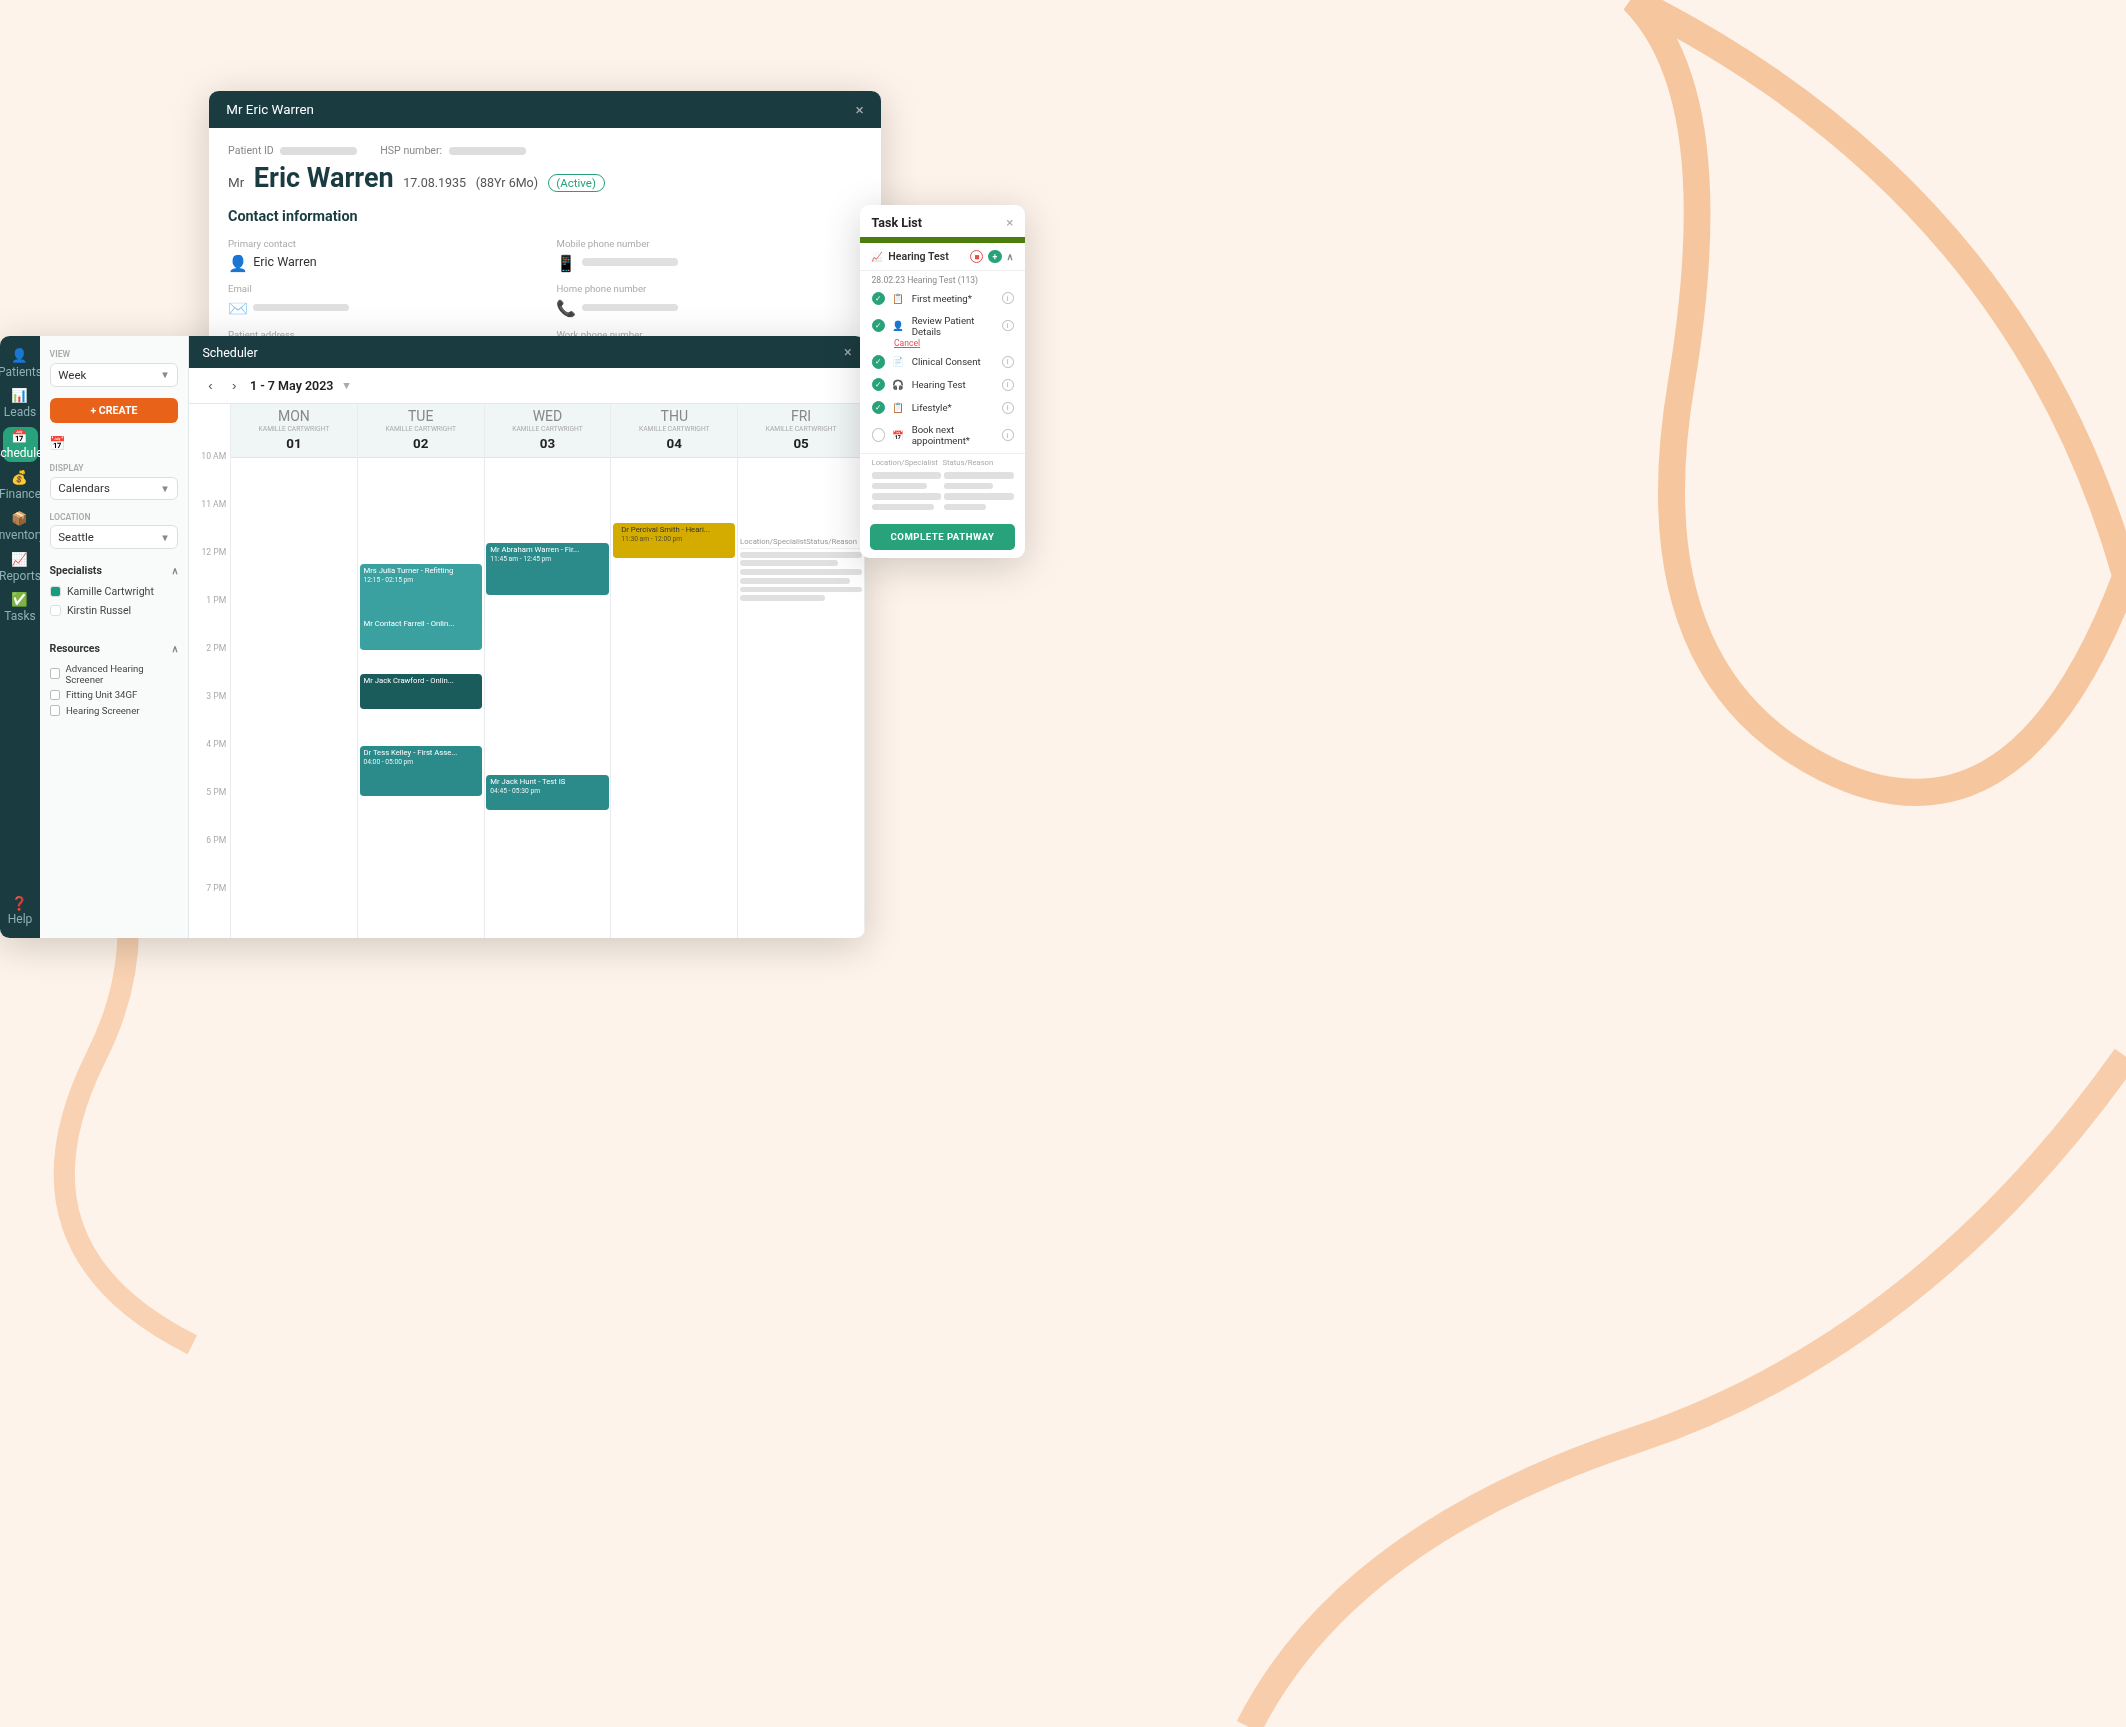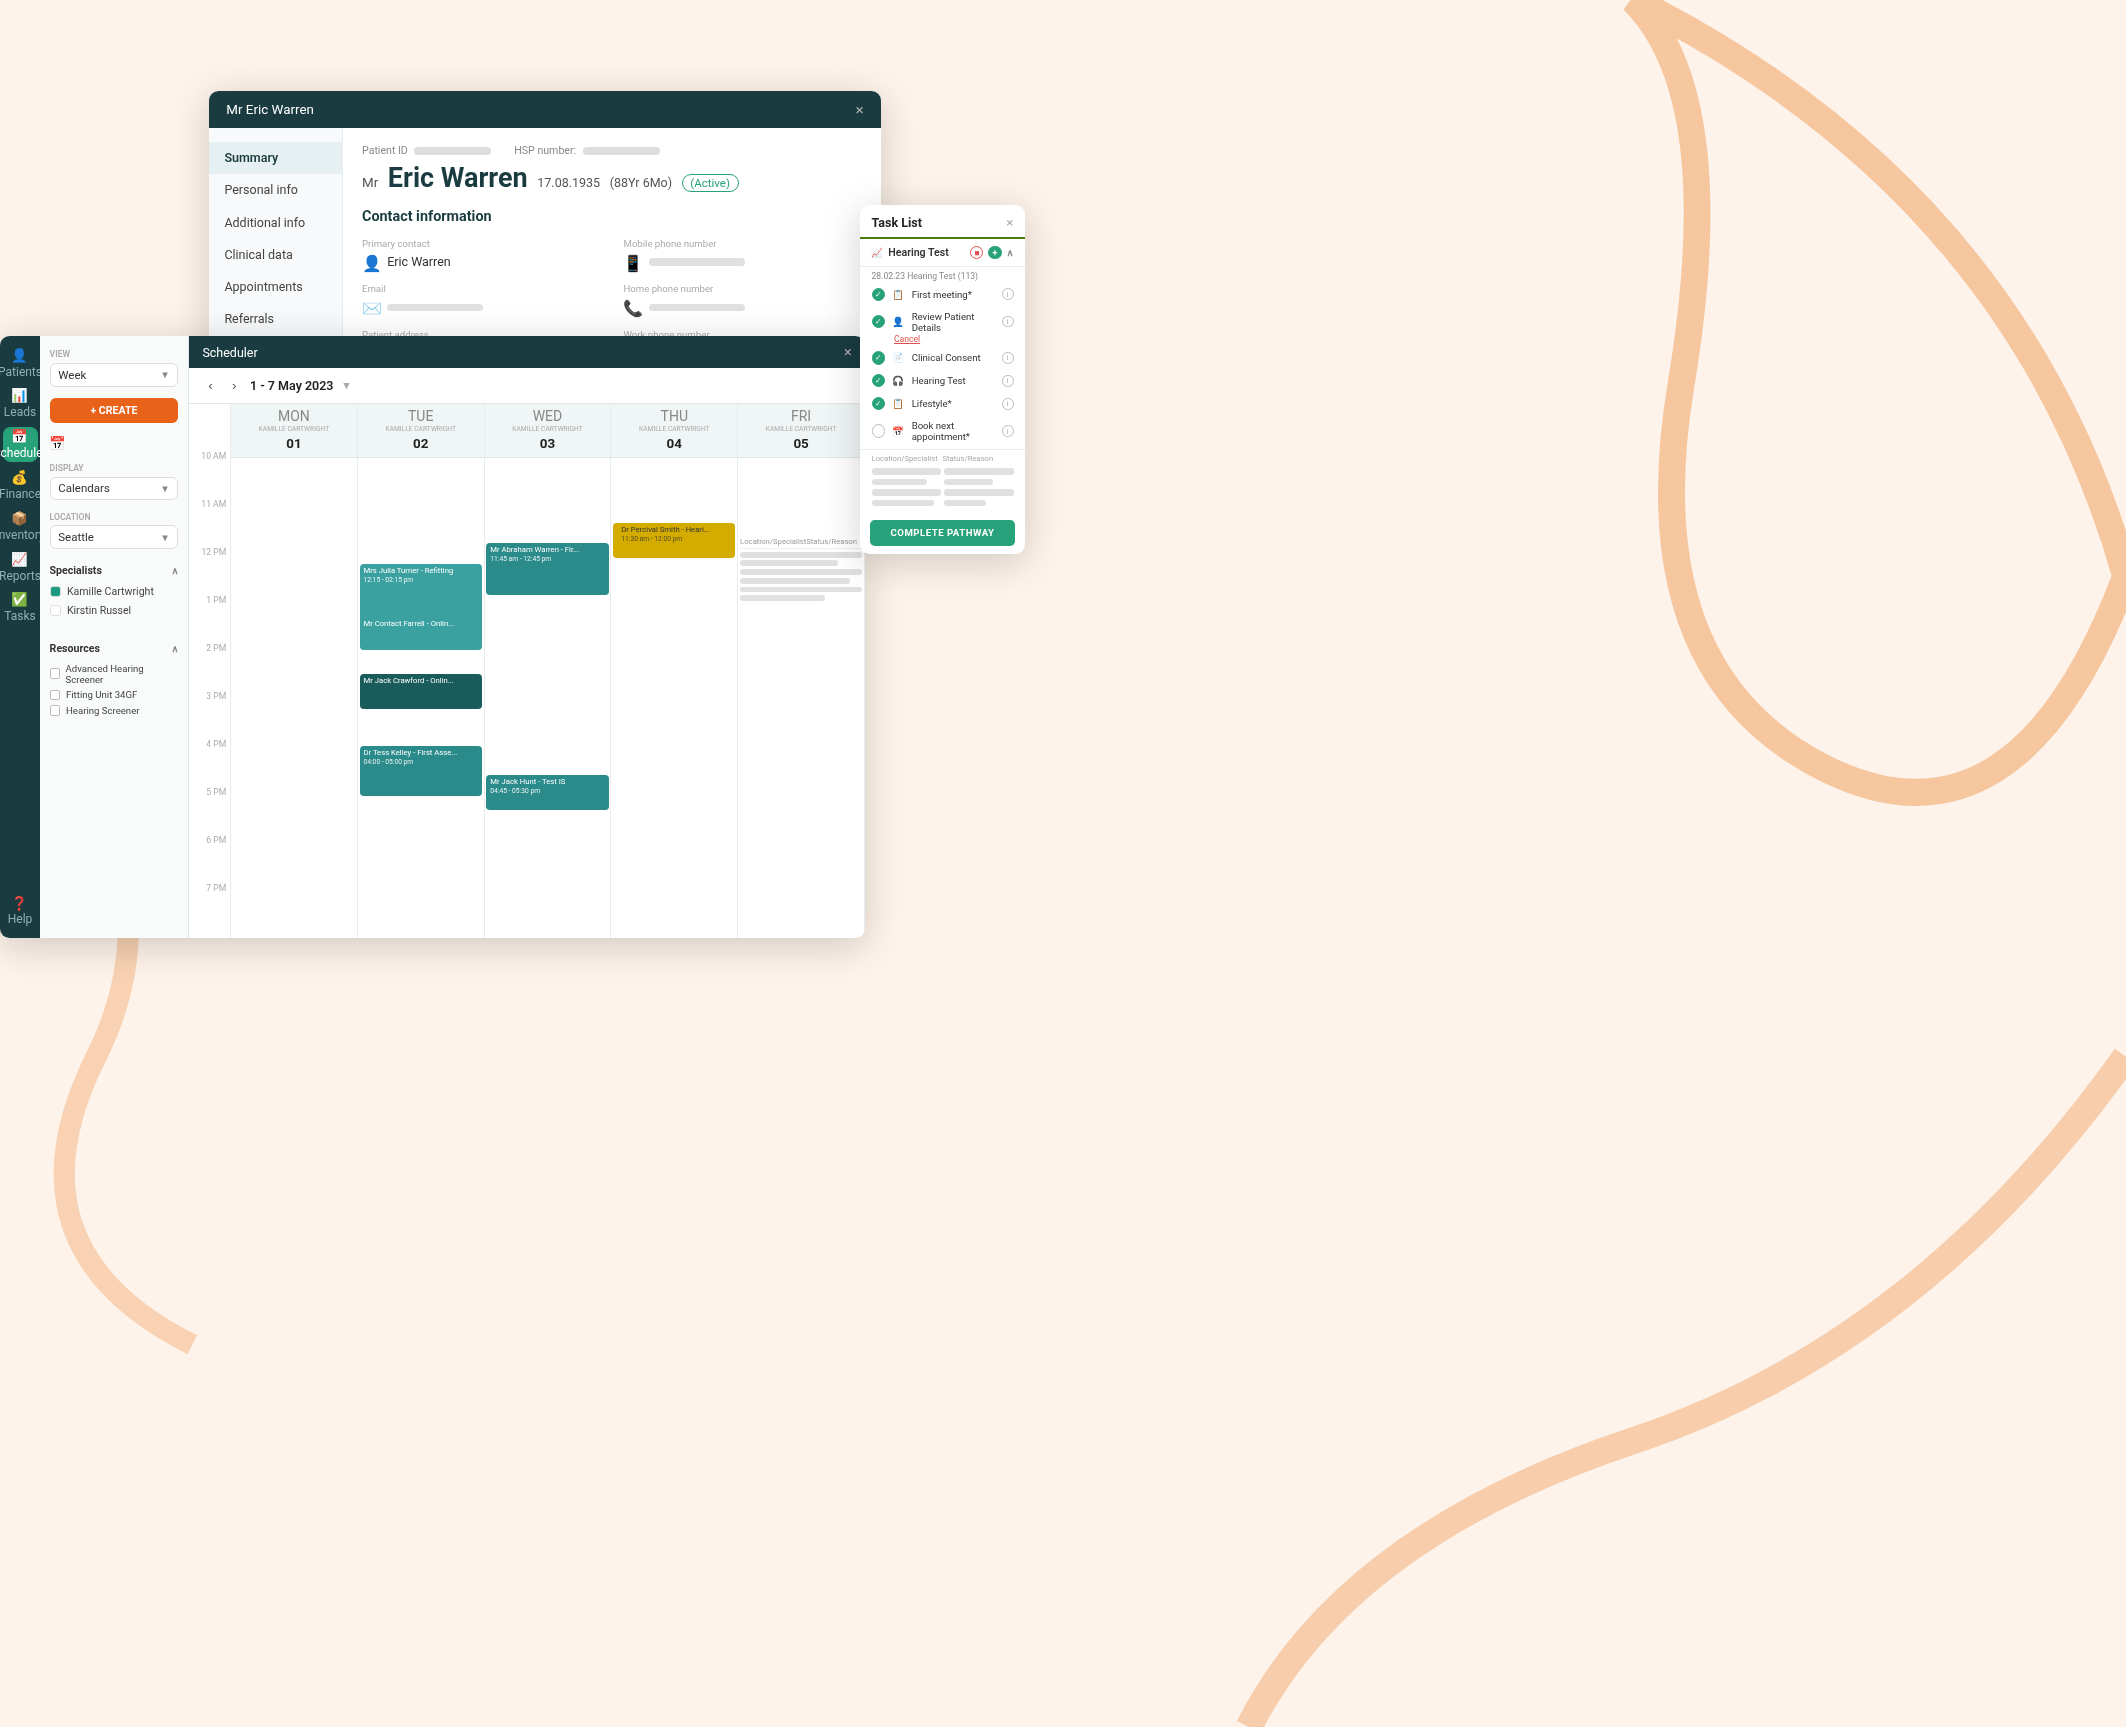--- a/index.html
+++ b/index.html
@@ -432,21 +432,21 @@
       border-radius: 9.6px;
       box-shadow: 0 7.7px 38px rgba(0,0,0,0.18);
       z-index: 15;
       overflow: hidden;
     }
     .task-list-header {
       display: flex;
       align-items: center;
       justify-content: space-between;
       padding: 9.6px 11.5px 7.7px;
-      border-bottom: 2px solid #4d7c0f;
+      border-bottom: 6px solid #4d7c0f;
     }
     .task-list-title {
       font-size: 12.5px;
       font-weight: 700;
       color: #222;
     }
     .task-list-close {
       cursor: pointer;
       color: #aaa;
       font-size: 13.4px;
@@ -607,31 +607,20 @@
   <path d="M 0 700 Q 200 900 100 1100 Q 0 1300 200 1400" fill="none" stroke="#f0a060" stroke-width="22" opacity="0.4"></path>
 </svg>
 
 <div class="patient-modal">
   <div class="patient-modal-header">
     <span>Mr Eric Warren</span>
     <span class="patient-modal-close">×</span>
   </div>
   <div class="patient-modal-body">
 
-    <div class="patient-sidebar">
-      <div class="patient-sidebar-item active">Summary</div>
-      <div class="patient-sidebar-item">Personal info</div>
-      <div class="patient-sidebar-item">Additional info</div>
-      <div class="patient-sidebar-item">Clinical data</div>
-      <div class="patient-sidebar-item">Appointments</div>
-      <div class="patient-sidebar-item">Referrals</div>
-      <div class="patient-sidebar-item">Patient sale</div>
-      <div class="patient-sidebar-item">Documents</div>
-      <div class="patient-sidebar-item">History</div>
-    </div>
 
     <div class="patient-main">
       <div class="patient-id-row">
         <span>Patient ID <span class="patient-id-val"></span></span>
         <span>HSP number: <span class="patient-id-val"></span></span>
       </div>
       <div class="patient-name-row">
         <span class="patient-mr">Mr</span>
         <span class="patient-name">Eric Warren</span>
         <span class="patient-dob">17.08.1935</span>

